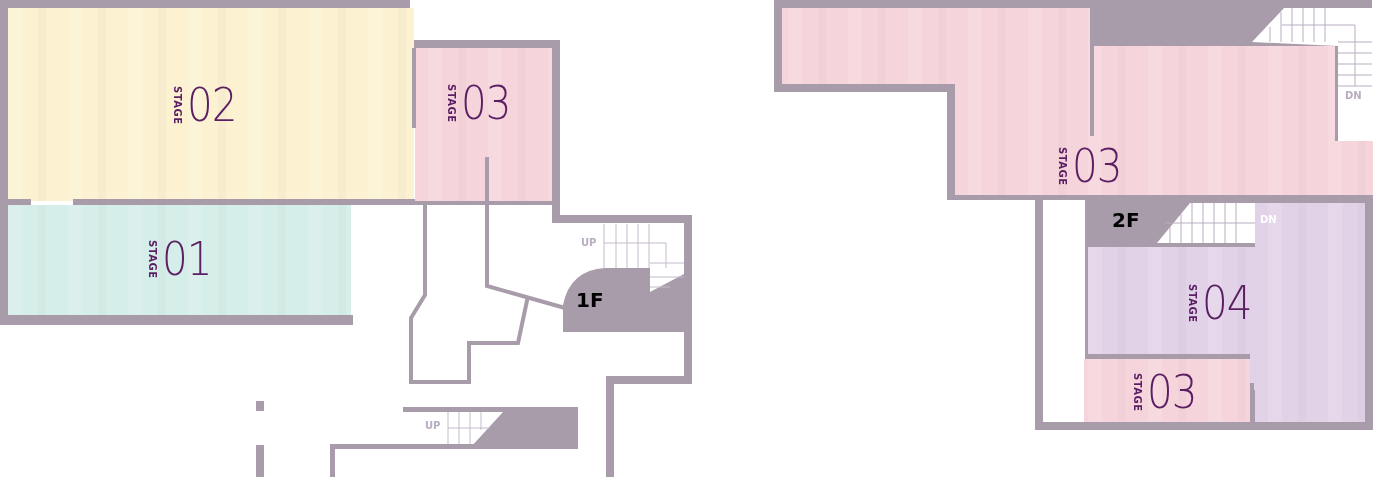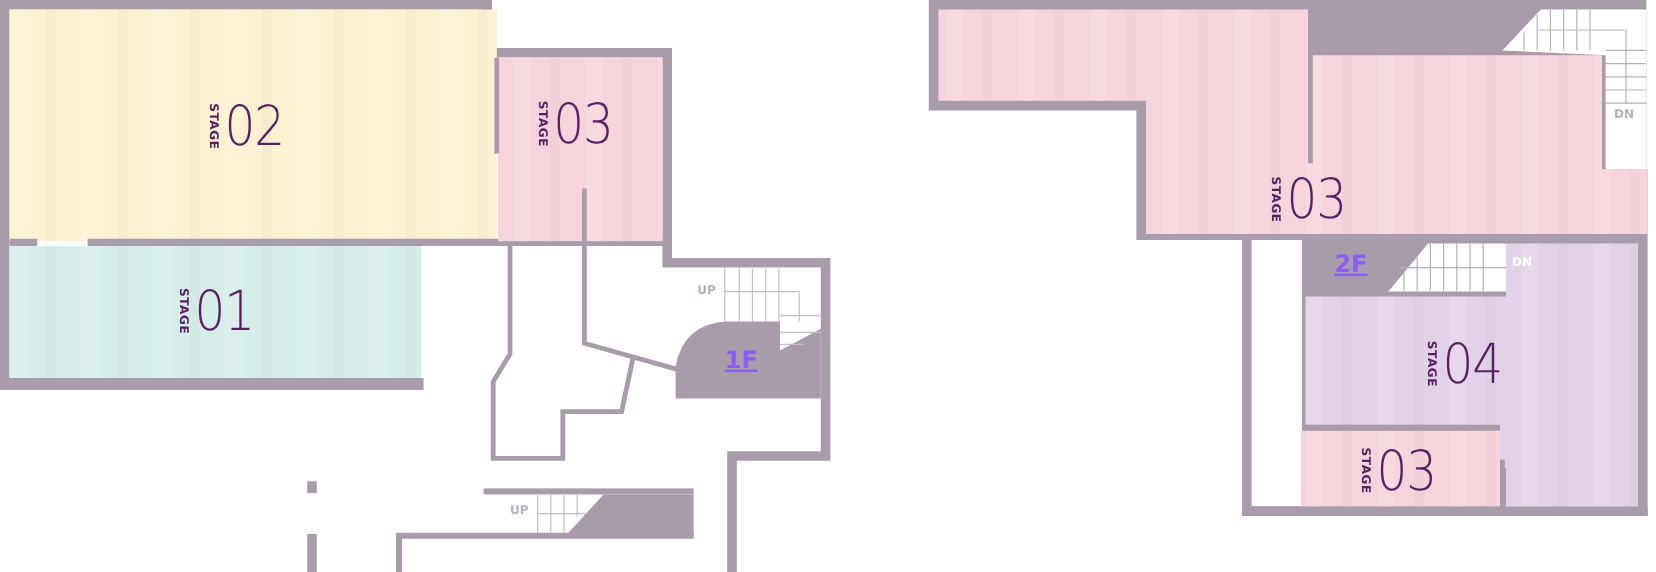--- a/index.html
+++ b/index.html
@@ -1,21 +1,21 @@
 <!DOCTYPE html>
 <html><head>
 <meta charset="utf-8">
 <style>
   html,body{margin:0;padding:0;background:#ffffff;}
   body{width:1380px;height:477px;position:relative;overflow:hidden;font-family:"DejaVu Sans",sans-serif;}
   .map{position:absolute;left:0;top:0;width:1380px;height:477px;}
   .label{position:absolute;display:flex;align-items:center;color:#5a1f63;}
   .label .stage{writing-mode:vertical-rl;font-family:"DejaVu Sans",sans-serif;font-weight:bold;font-size:10px;letter-spacing:0.5px;margin-right:5px;line-height:1;}
   .label .num{font-family:"DejaVu Sans",sans-serif;font-size:46px;font-weight:300;line-height:1;letter-spacing:-1px;transform:scaleX(0.88);transform-origin:left center;}
-  .floor-tag{position:absolute;color:#8b5cf6;font-weight:bold;font-family:"DejaVu Sans",sans-serif;font-size:20px;text-decoration:underline;}
+  .floor-tag{position:absolute;color:#000000;font-weight:bold;font-family:"DejaVu Sans",sans-serif;font-size:20px;}
   .stair-tag{position:absolute;font-family:"DejaVu Sans",sans-serif;font-weight:bold;font-size:10px;color:#b8adc0;}
   .stair-tag.light{color:#ffffff;}
 </style>
 </head>
 <body>
 
 <svg class="map" viewBox="0 0 1380 477" width="1380" height="477" xmlns="http://www.w3.org/2000/svg">
   <defs>
     <pattern id="stripes" width="60" height="477" patternUnits="userSpaceOnUse">
       <rect width="60" height="477" fill="none"></rect>
@@ -142,21 +142,21 @@
   <span class="num">02</span>
 </div>
 <div class="label" style="left:446px;top:80px;">
   <span class="stage">STAGE</span>
   <span class="num">03</span>
 </div>
 <div class="label" style="left:147px;top:236px;">
   <span class="stage">STAGE</span>
   <span class="num">01</span>
 </div>
-<div class="floor-tag" style="left:604px;top:288px;">1F</div>
+<div class="floor-tag" style="left:576px;top:288px;">1F</div>
 <div class="stair-tag" style="left:581px;top:237px;">UP</div>
 <div class="stair-tag" style="left:425px;top:420px;">UP</div>
 
 <div class="label" style="left:1057px;top:143px;">
   <span class="stage">STAGE</span>
   <span class="num">03</span>
 </div>
 <div class="label" style="left:1187px;top:280px;">
   <span class="stage">STAGE</span>
   <span class="num">04</span>

